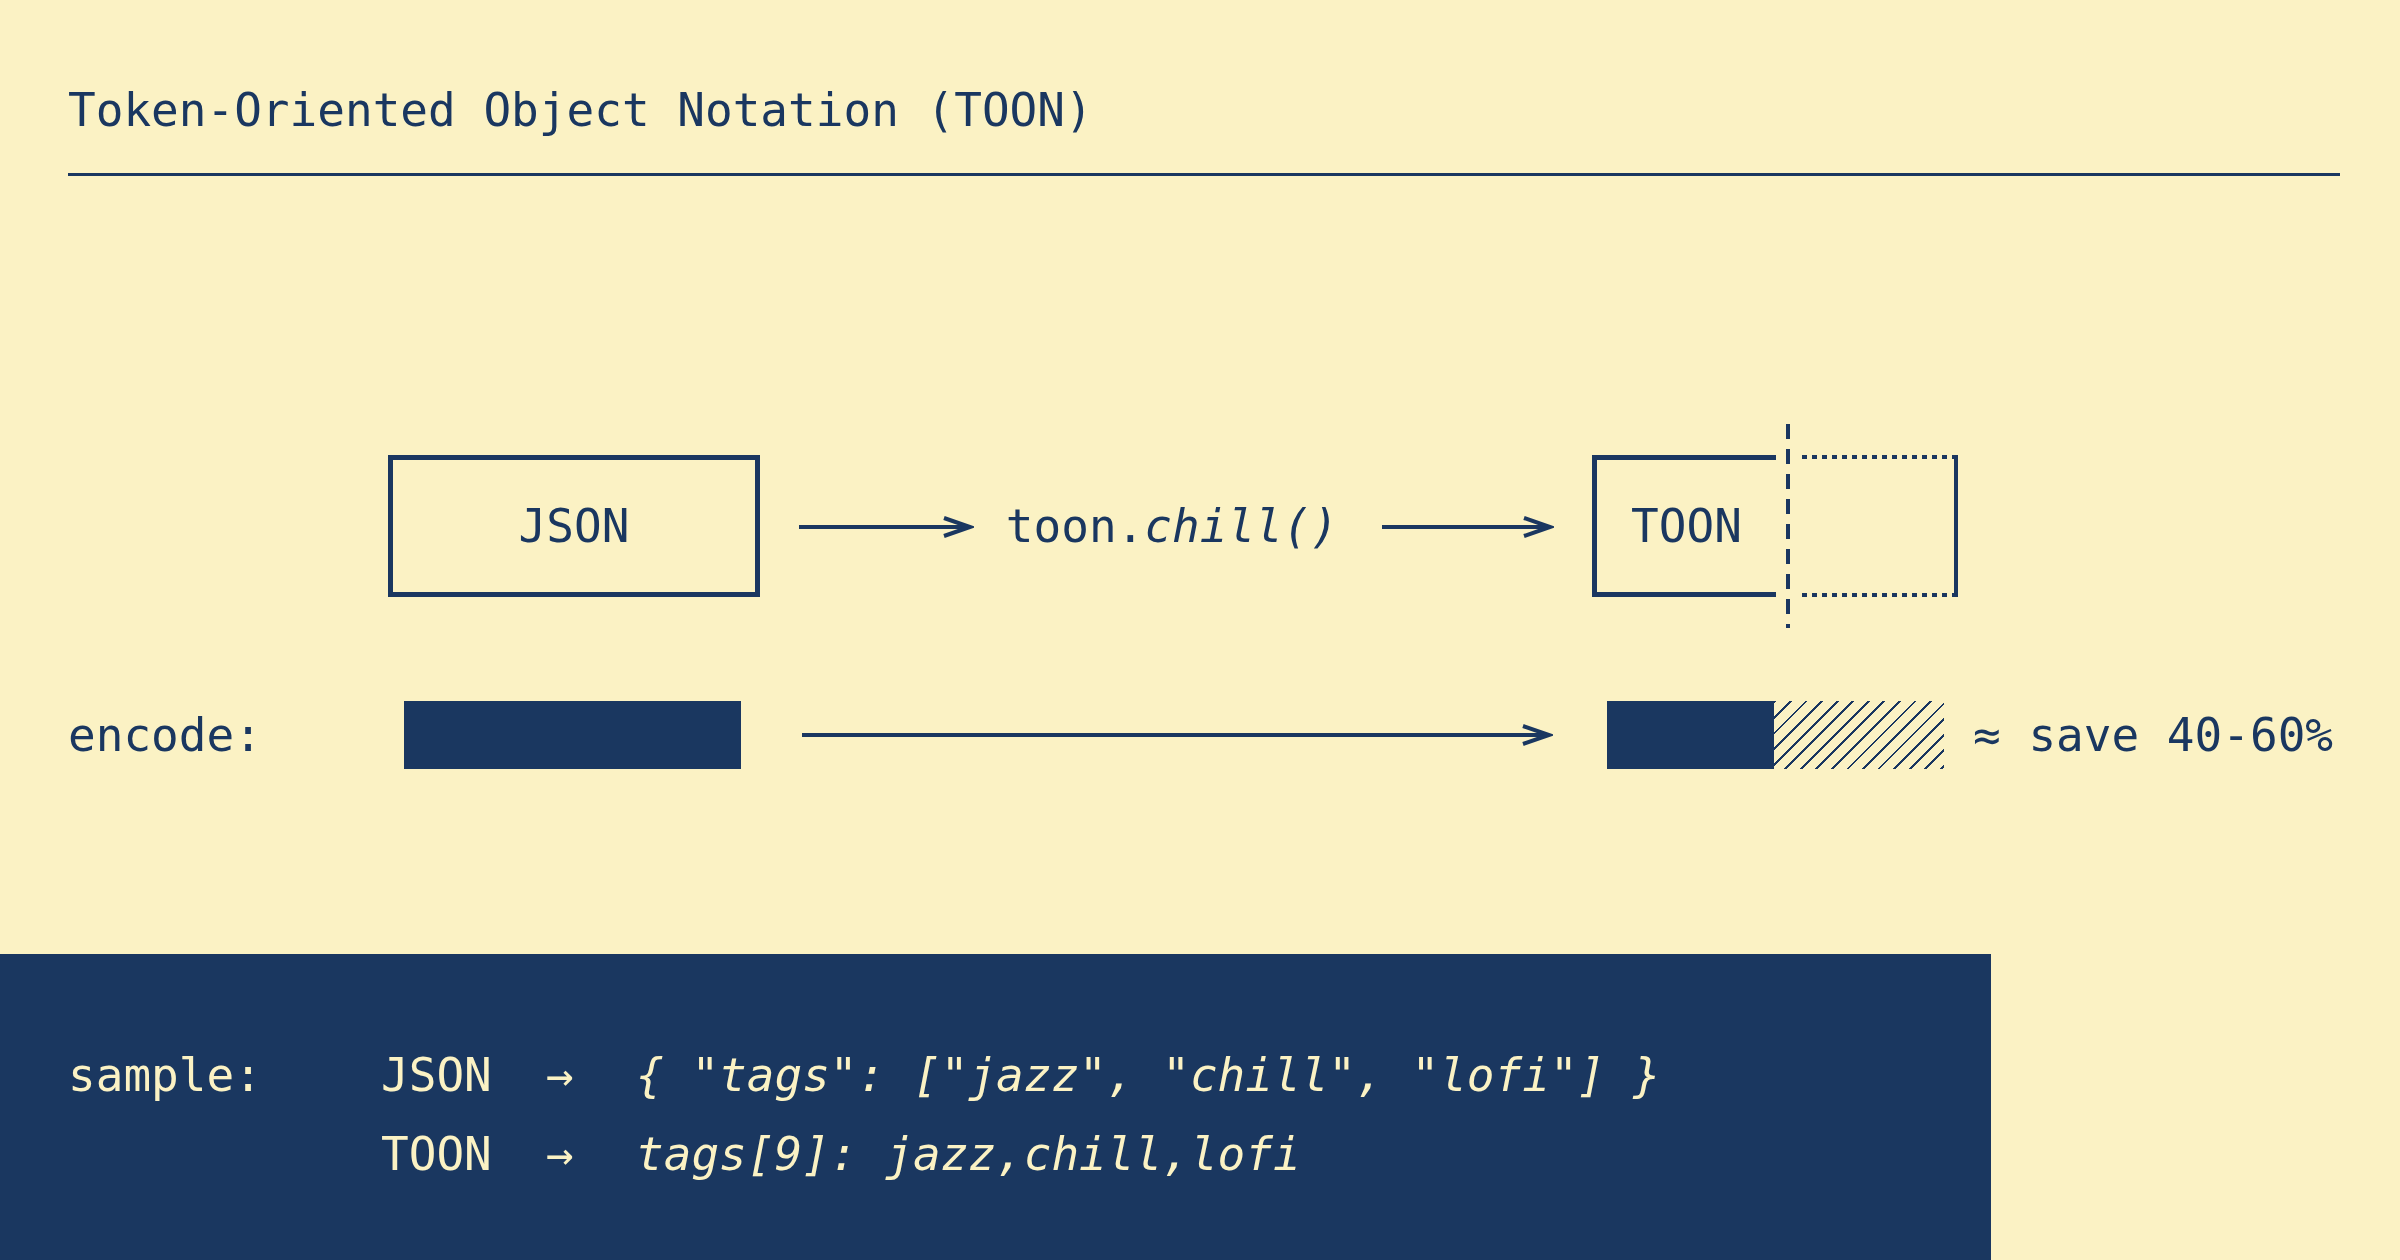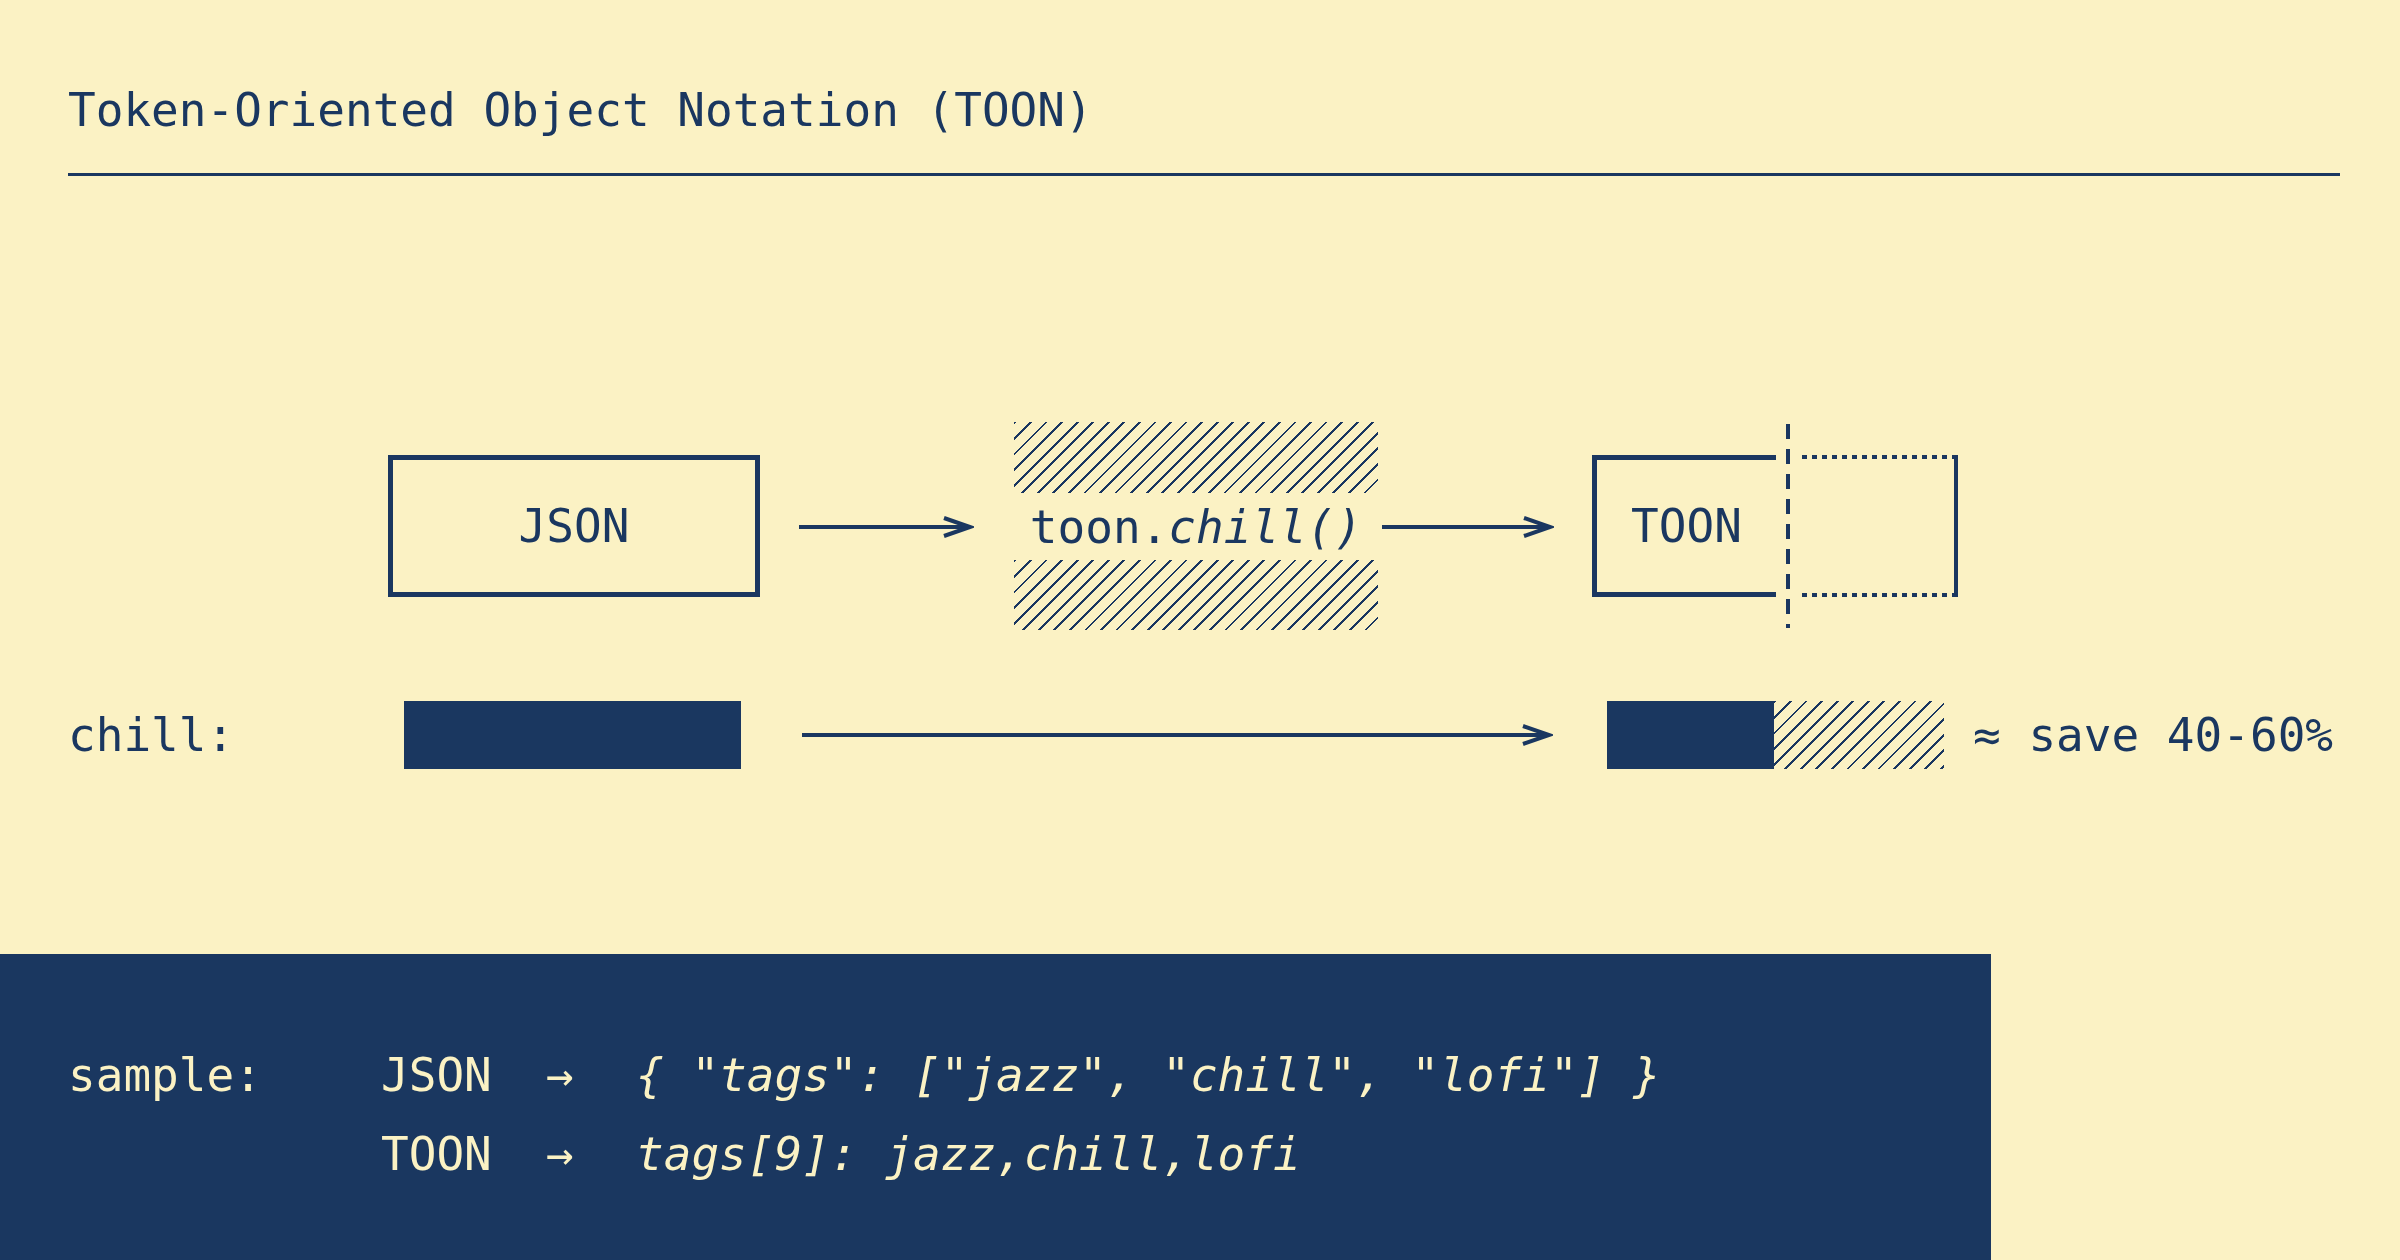--- a/index.html
+++ b/index.html
@@ -42,21 +42,21 @@
     width: 372px; height: 142px;
     border: 5px solid var(--navy);
     box-sizing: border-box;
     display: flex; align-items: center; justify-content: center;
     font-size: 46px;
   }
   .encoder {
     position: absolute;
     left: 990px; top: 422px;
     width: 364px; height: 208px;
-    display: flex; flex-direction: column; margin-left: 24px;
+    display: flex; flex-direction: row;
   }
   .hatch {
     background: repeating-linear-gradient(135deg,
       var(--navy) 0px, var(--navy) 2px,
       transparent 2px, transparent 11px);
   }
   .hatch-top { height: 71px; }
   .hatch-bottom { height: 70px; }
   .encoder-label {
     flex: 1;
@@ -173,21 +173,21 @@
   <div class="toon-box">
     <span>TOON</span>
   </div>
   <div class="cut-line"></div>
   <div class="ghost-box">
     <div class="ghost-dotted ghost-top"></div>
     <div class="ghost-dotted ghost-bottom"></div>
     <div class="ghost-right"></div>
   </div>
 
-  <div class="txt tokens-label">chill:</div>
+  <div class="txt tokens-label">encode:</div>
   <div class="bar bar-json"></div>
 
   <svg class="arrow long-arrow" width="751" height="40" viewBox="0 0 751 40">
     <line x1="0" y1="20" x2="743" y2="20" stroke="currentColor" stroke-width="4" fill="none"></line>
     <polyline points="721,11 747,20 721,29" stroke="currentColor" stroke-width="4" fill="none"></polyline>
   </svg>
 
   <div class="bar bar-toon"></div>
   <div class="bar-hatch"></div>
   <div class="txt save-note">≈ save 40-60%</div>

